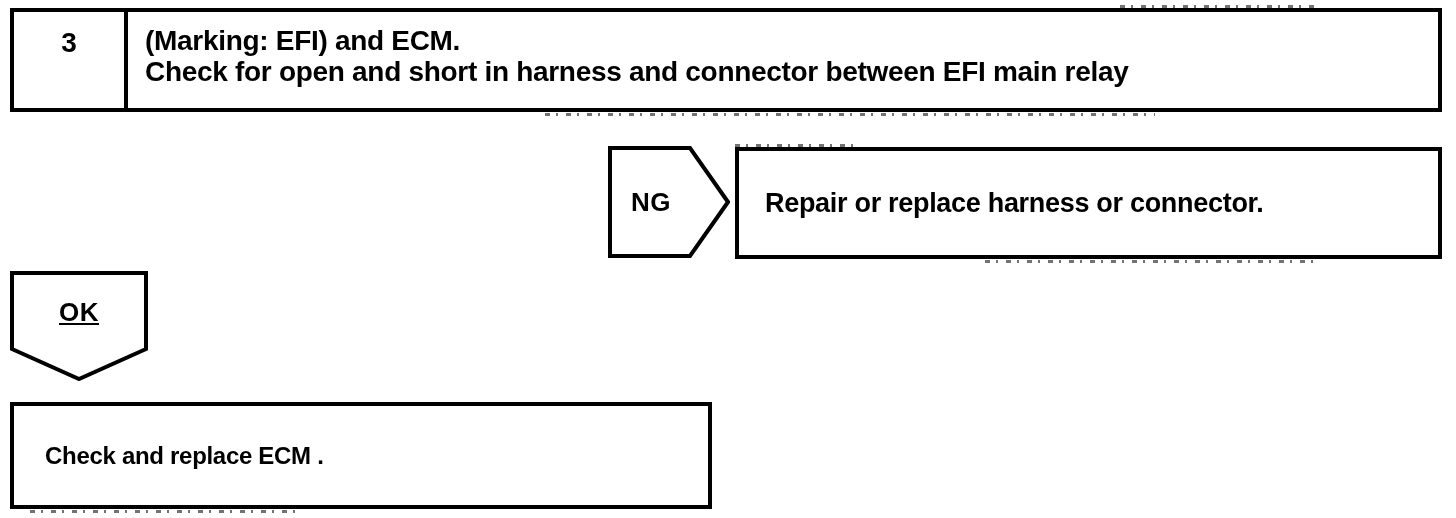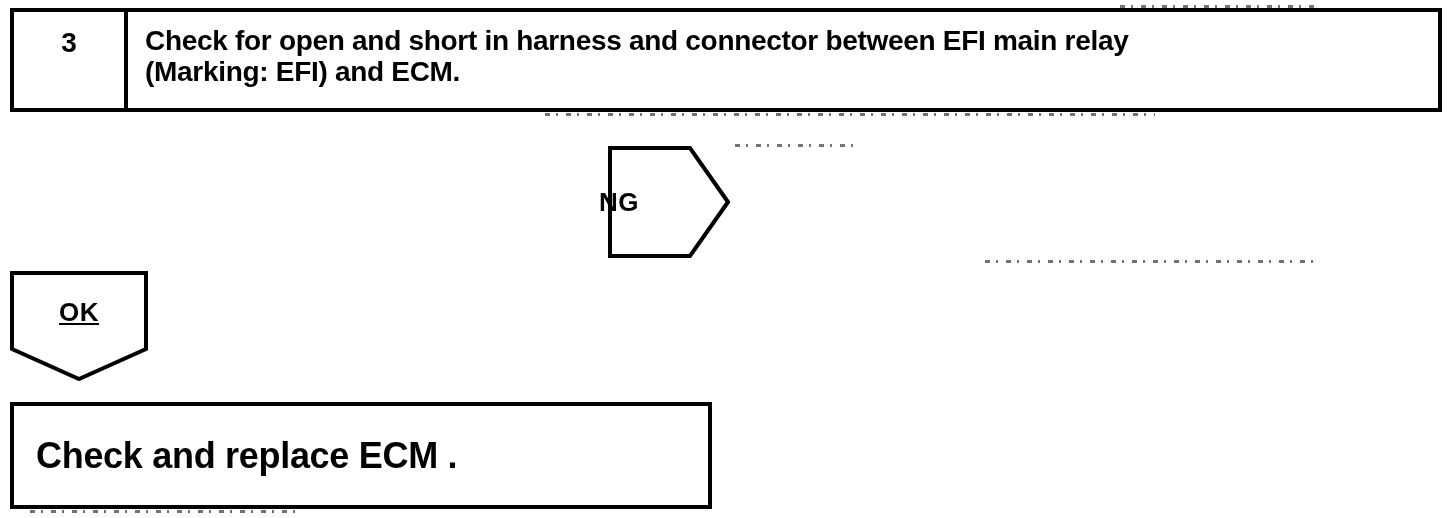--- a/index.html
+++ b/index.html
@@ -46,21 +46,21 @@
     letter-spacing: -0.3px;
   }
   
   .ng-shape {
     position: absolute;
     left: 608px; top: 146px;
     width: 122px; height: 112px;
   }
   .ng-label {
     position: absolute;
-    left: 576px; top: 146px;
+    left: 608px; top: 146px;
     width: 86px; height: 112px;
     display: flex;
     align-items: center;
     justify-content: center;
     font-size: 26px;
     letter-spacing: 0.5px;
   }
   .ng-action-box {
     left: 735px; top: 147px;
     width: 707px; height: 112px;
@@ -86,22 +86,22 @@
     font-size: 26px;
     letter-spacing: 0.5px;
     text-decoration: underline;
   }
   
   .result-box {
     left: 10px; top: 402px;
     width: 702px; height: 107px;
     display: flex;
     align-items: center;
-    padding-left: 22px;
-    font-size: 36px;
+    padding-left: 31px;
+    font-size: 24px;
     letter-spacing: -0.3px;
   }
   
   .artifact {
     position: absolute;
     height: 3px;
     background: repeating-linear-gradient(90deg, #000 0 5px, transparent 5px 11px, #000 11px 13px, transparent 13px 21px);
     opacity: 0.55;
     pointer-events: none;
   }
@@ -114,30 +114,33 @@
 </head>
 <body>
 
 <div class="canvas">
 
   <div class="box step-box">
     <div class="step-number-cell">
       <span>3</span>
     </div>
     <div class="step-text-cell">
+      <div>(Marking: EFI) and ECM.</div>
       <div>Check for open and short in harness and connector between EFI main relay</div>
-      <div>(Marking: EFI) and ECM.</div>
     </div>
   </div>
 
   <svg class="ng-shape" viewBox="0 0 122 112" xmlns="http://www.w3.org/2000/svg">
     <polygon points="2,2 82,2 120,56 82,110 2,110" fill="#ffffff" stroke="#000000" stroke-width="4" stroke-linejoin="miter"></polygon>
   </svg>
   <div class="ng-label">NG</div>
 
+  <div class="box ng-action-box">
+    <span>Repair or replace harness or connector.</span>
+  </div>
 
   <svg class="ok-shape" viewBox="0 0 138 110" xmlns="http://www.w3.org/2000/svg">
     <polygon points="2,2 136,2 136,78 69,108 2,78" fill="#ffffff" stroke="#000000" stroke-width="4" stroke-linejoin="miter"></polygon>
   </svg>
   <div class="ok-label">OK</div>
 
   <div class="box result-box">
     <span>Check and replace ECM .</span>
   </div>
 

